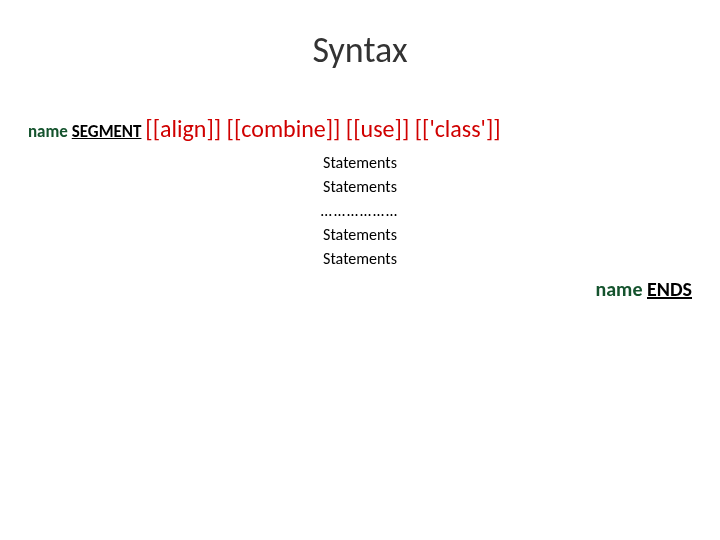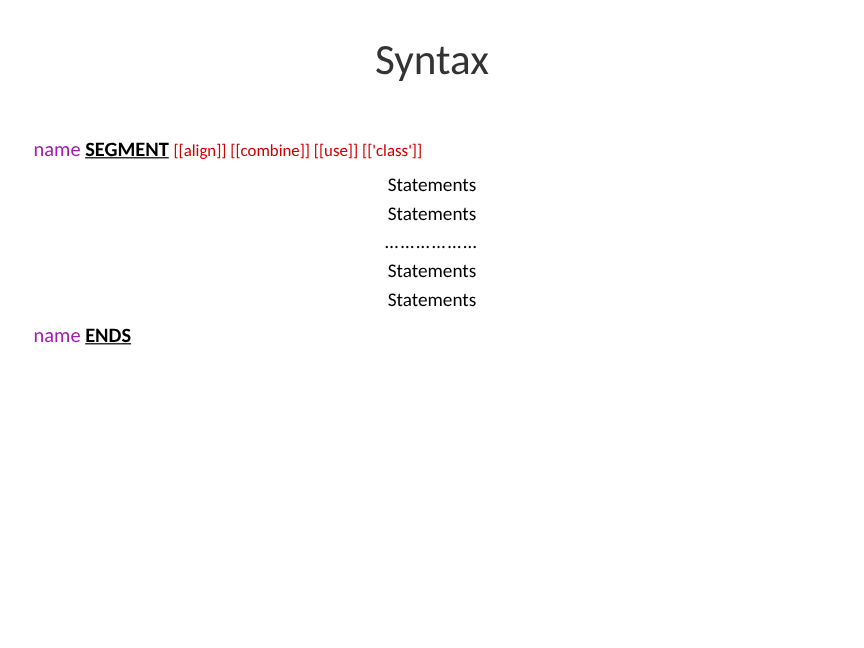--- a/index.html
+++ b/index.html
@@ -26,50 +26,51 @@
     }
     .content {
       padding-left: 28px;
       padding-right: 28px;
     }
     .line1 {
       font-size: 17px;
       margin-bottom: 8px;
     }
     .name-label {
-      color: #a21caf;
-      font-weight: 400;
+      color: #14532d;
+      font-weight: 700;
     }
     .keyword {
       color: #000000;
       font-weight: 700;
       text-decoration: underline;
     }
     .red-params {
       color: #d00000;
-      font-size: 14px;
+      font-size: 24px;
       font-weight: 400;
     }
     .statements-block {
       text-align: center;
       font-size: 16px;
       line-height: 1.5;
       color: #000000;
       margin-bottom: 6px;
     }
     .statements-block .row {
       display: block;
       text-align: center;
     }
     .dots-row {
       letter-spacing: 2px;
     }
     .line-ends {
-      font-size: 17px;
+      font-size: 20px;
       margin-top: 4px;
+      text-align: right;
     }
   </style>
 </head>
 <body>
 
 <h1 class="slide-title">Syntax</h1>
 
 <div class="content">
 
   <div class="line1">

